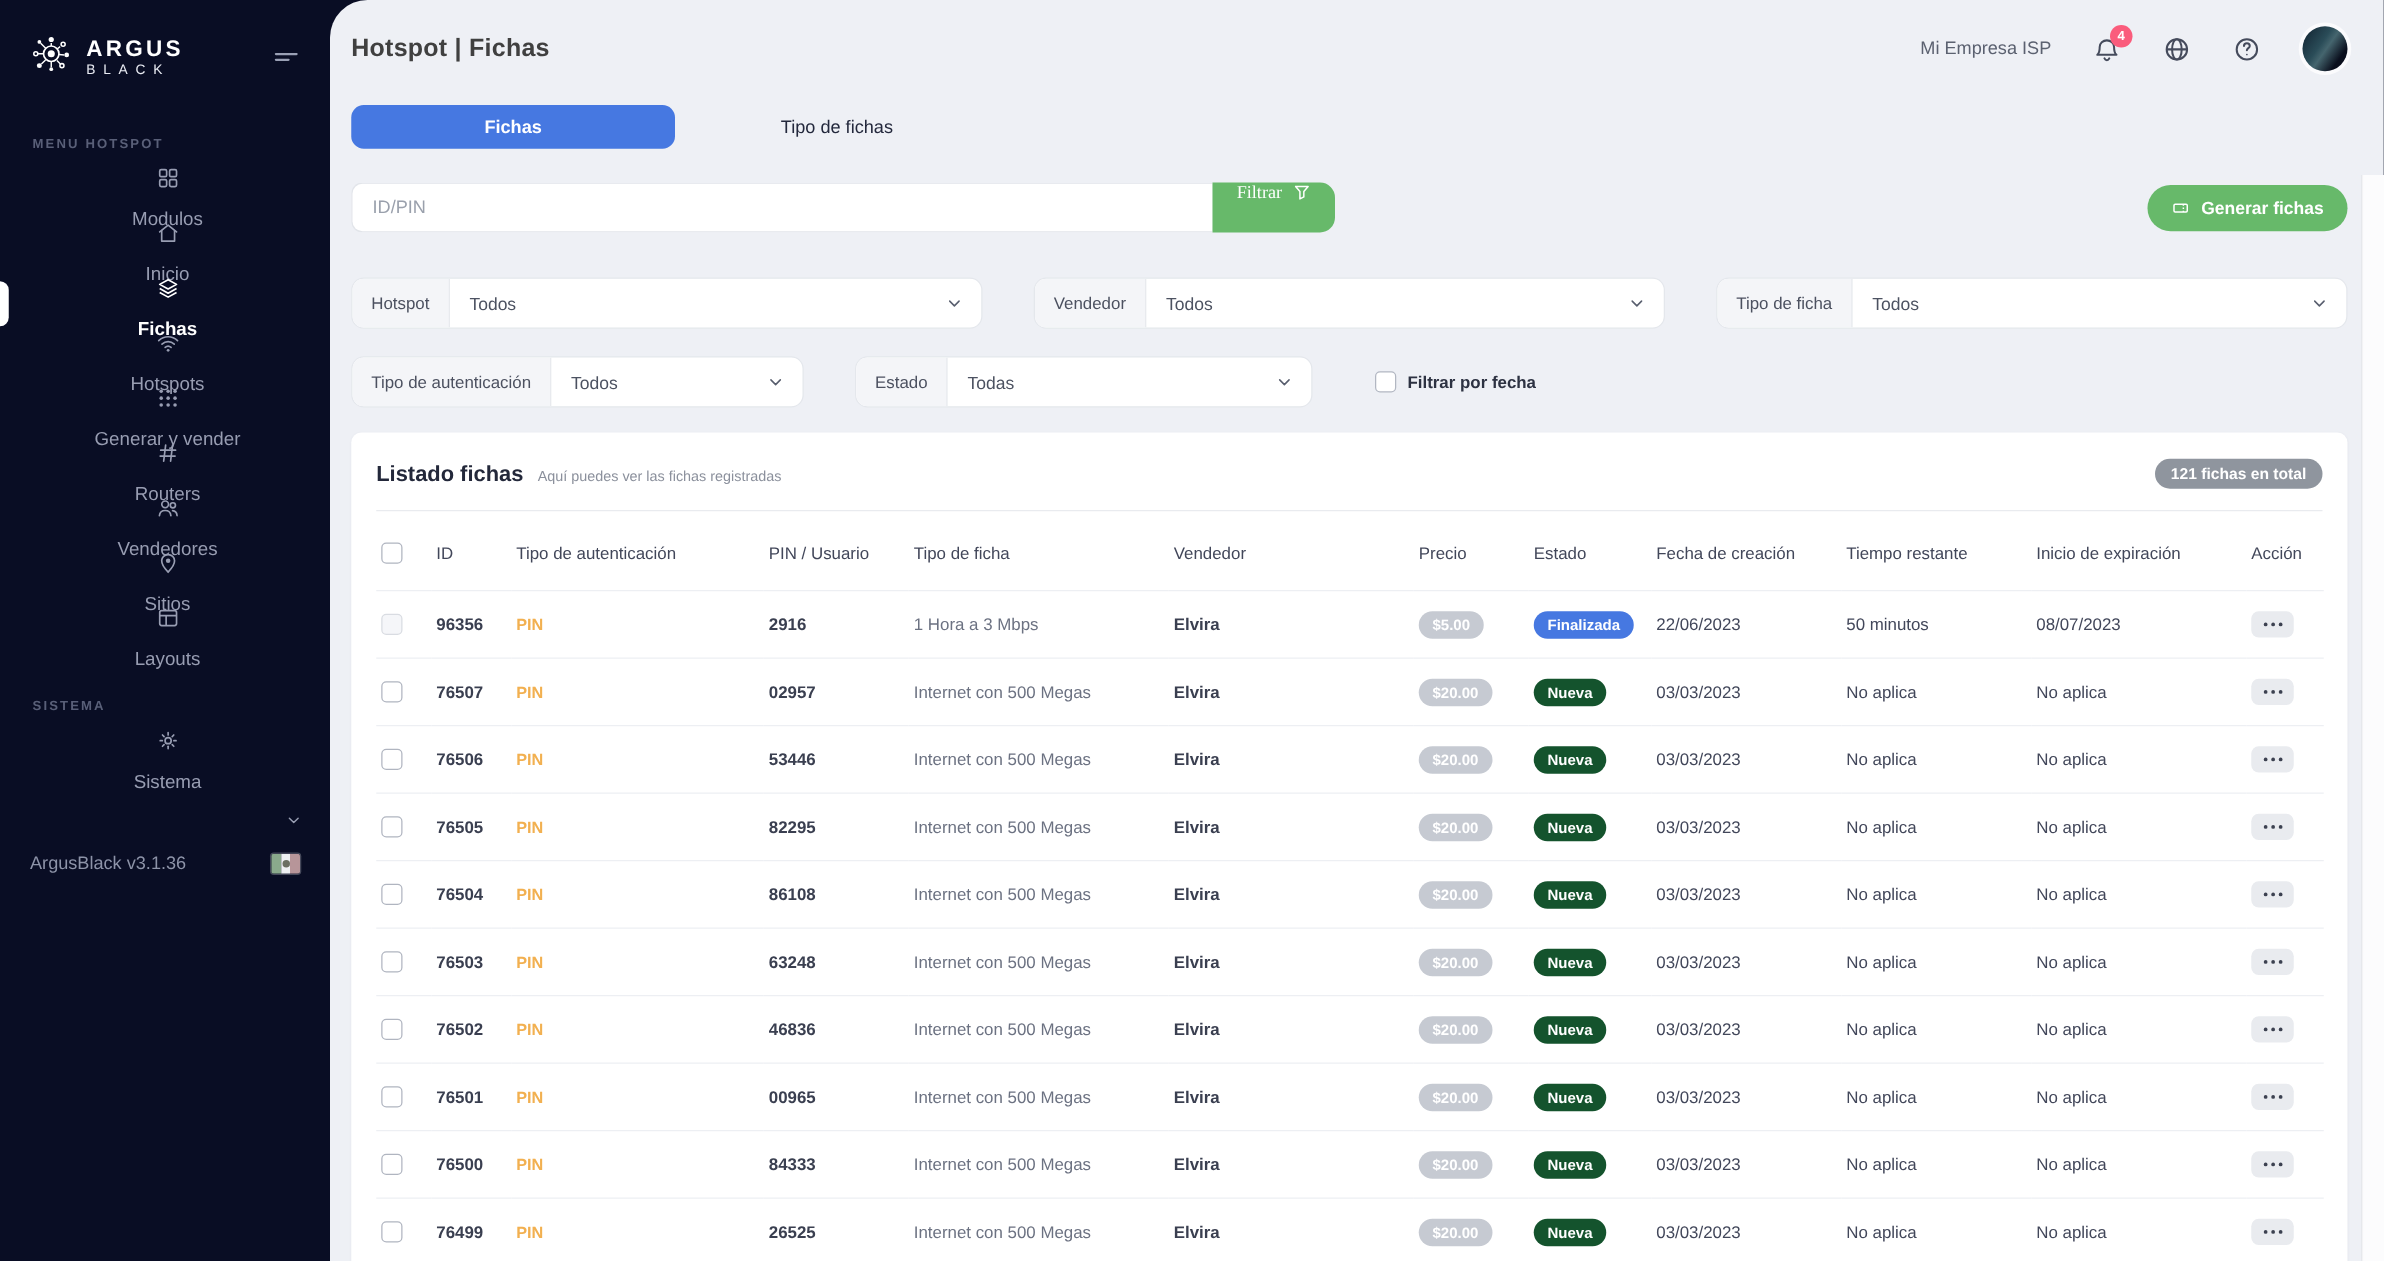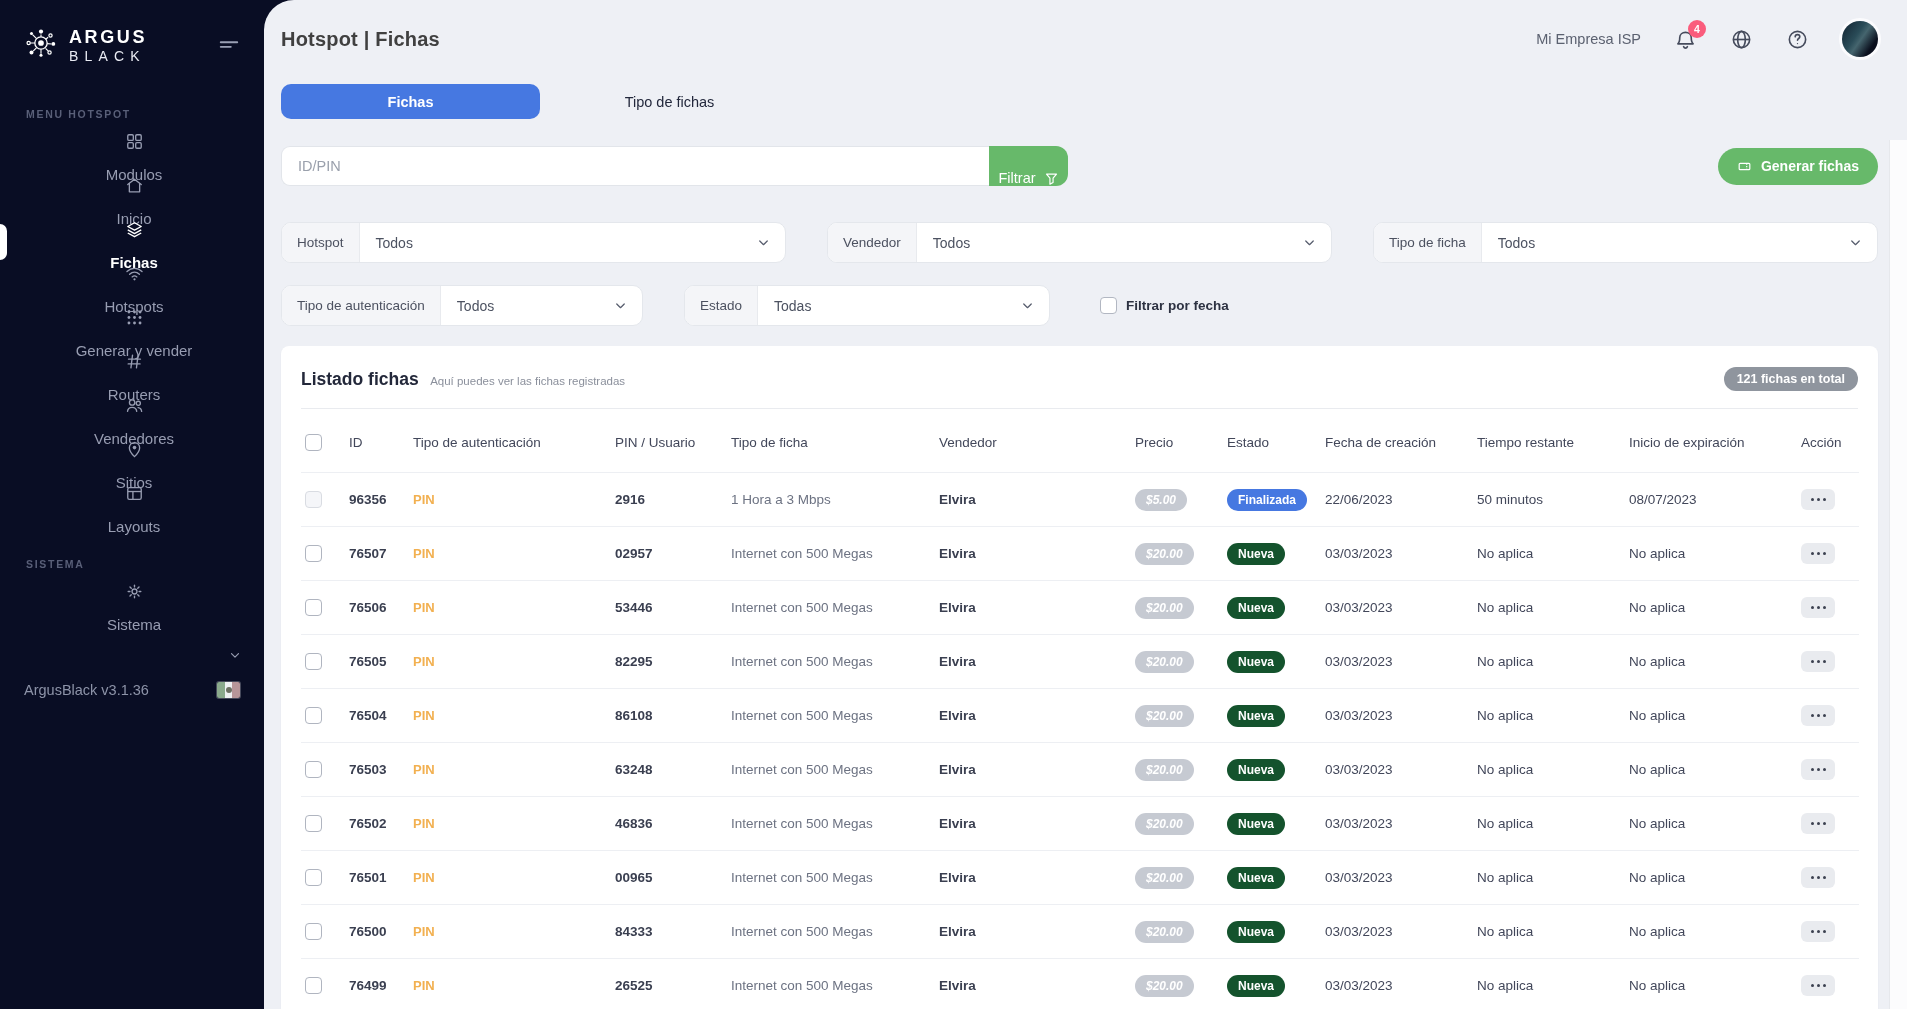--- a/index.html
+++ b/index.html
@@ -7,21 +7,21 @@
   body {
     font-family:"Liberation Sans", sans-serif;
     background:#090d24;
     position:relative;
   }
   
   .sidebar { position:fixed; top:0; left:0; bottom:0; width:264px; background:#090d24; z-index:3; }
   .side-top { display:flex; align-items:center; justify-content:space-between; padding:24px 24px 0 22px; }
   .logo { display:flex; align-items:center; gap:9px; cursor:pointer; }
   .logo-text .l1 { display:block; font-size:18px; font-weight:800; letter-spacing:2.6px; color:#fff; line-height:1; }
-  .logo-text .l2 { display:block; font-size:14px; font-weight:400; letter-spacing:6.2px; color:#e9ebf3; margin-top:3px; line-height:1; }
+  .logo-text .l2 { display:block; font-size:11px; font-weight:400; letter-spacing:6.2px; color:#e9ebf3; margin-top:3px; line-height:1; }
   .burger { cursor:pointer; display:flex; }
   nav { margin-top:28px; }
   .section-label { padding:14px 26px 12px; font-size:10.5px; font-weight:700; letter-spacing:1.7px; color:#595f78; }
   .section-label.second { margin-top:16px; }
   .side-item { position:relative; display:flex; align-items:center; gap:15px; height:44px; padding:0 22px 0 26px; font-size:15px; color:#989db2; cursor:pointer;flex-direction:column; }
   .side-item .icn { width:19px; height:19px; display:flex; align-items:center; }
   .side-item .icn svg { width:19px; height:19px; }
   .side-item.active { color:#fff; font-weight:600; }
   .side-item.active::before { content:''; position:absolute; left:0; top:4px; bottom:4px; width:7px; background:#fff; border-radius:0 7px 7px 0; }
   .side-item .chev-right { margin-left:auto; display:flex; }
@@ -47,21 +47,21 @@
     box-shadow:0 0 0 3px #fbfbfd; }
 
   .tabs { display:flex; margin-top:6px; }
   .tab { width:259px; height:35px; border-radius:10px; display:flex; align-items:center; justify-content:center; font-size:14.5px; color:#23283c; cursor:pointer; }
   .tab.active { background:var(--blue,#4678e1); color:#fff; font-weight:600; }
 
   .search-row { margin-top:27px; display:flex; align-items:center; justify-content:space-between; }
   .input-group { display:flex; width:787px; height:40px; }
   .input-group input { flex:1; border:1px solid #e2e5ea; border-right:none; border-radius:9px 0 0 9px; padding:0 16px; font-size:14.5px; color:#333a4a; background:#fff; outline:none; font-family:inherit; }
   .input-group input::placeholder { color:#9aa0ac; }
-  .btn-filtrar { width:79px; background:var(--green,#67b96a); color:#fff; border:none; border-radius:0 12px 12px 0; font-size:14.5px; font-family:Liberation Sans, sans-serif; display:flex; align-items:flex-end; justify-content:center; gap:8px; cursor:pointer; }
+  .btn-filtrar { width:98px; background:var(--green,#67b96a); color:#fff; border:none; border-radius:0 12px 12px 0; font-size:14.5px; font-family:Liberation Serif, serif; display:flex; align-items:flex-start; justify-content:center; gap:8px; cursor:pointer; }
   .btn-filtrar svg { width:15px; height:15px; }
   .btn-generate { height:37px; padding:0 19px; border-radius:19px; background:var(--green,#67b96a); color:#fff; border:none; font-size:14px; font-weight:600; font-family:inherit; display:flex; align-items:center; gap:9px; cursor:pointer; }
   .btn-generate svg { width:15px; height:15px; }
 
   .filter-row { display:flex; margin-top:36px; gap:41px; align-items:center; }
   .filter-row.row2 { margin-top:22px; }
   .fgroup { flex:1; height:41px; background:#fff; border:1px solid #e4e7ec; border-radius:10px; display:flex; align-items:center; overflow:hidden; cursor:pointer; }
   .row2 .fgroup.g5 { flex:0 0 362px; }
   .row2 .fgroup.g6 { flex:0 0 366px; }
   .flabel { background:#f4f5f8; align-self:stretch; display:flex; align-items:center; padding:0 15px; font-size:13.5px; color:#4c5160; border-right:1px solid #e8eaee; white-space:nowrap; }
@@ -80,21 +80,21 @@
 
   table { width:100%; border-collapse:collapse; table-layout:fixed; }
   thead th { text-align:left; font-size:13.5px; font-weight:500; color:#42475a; padding:25px 4px 21px; white-space:nowrap; }
   tbody td { height:54px; padding:0 4px; border-top:1px solid #edeff3; font-size:13.5px; color:#42475a; white-space:nowrap; overflow:hidden; }
   .cb { width:17px; height:17px; appearance:none; border:1.5px solid #b0b5c0; border-radius:4px; background:#fff; cursor:pointer; display:block; }
   .cb[disabled] { border-color:#d9dce2; background:#f5f6f9; cursor:default; }
   td.c-id, td.c-pin, td.c-vendor { font-weight:700; color:#3a3f50; }
   td.c-auth { color:var(--orange,#f2b050); font-weight:700; font-size:13px; }
   td.c-ftype { color:#6c7282; }
   .pill { display:inline-block; padding:4px 11px; border-radius:20px; color:#fff; font-size:12px; font-weight:700; }
-  .pill.price { background:#c6cad2;font-style:italic; }
+  .pill.price { background:#c6cad2; }
   .pill.estado-blue { background:var(--blue,#4678e1); }
   .pill.estado-gray { background:#14532d; }
   .action-btn { width:34px; height:21px; background:#e9ebef; border:none; border-radius:6px; display:flex; align-items:center; justify-content:center; gap:3px; cursor:pointer; }
   .action-btn i { width:3px; height:3px; border-radius:50%; background:#3c4150; display:block; }
 
   
   .scroll-track { position:fixed; top:140px; right:0; bottom:0; width:18px; background:#fcfcfd; border-left:1px solid #e6e8ec; z-index:4; }
 </style>
 </head>
 <body>

